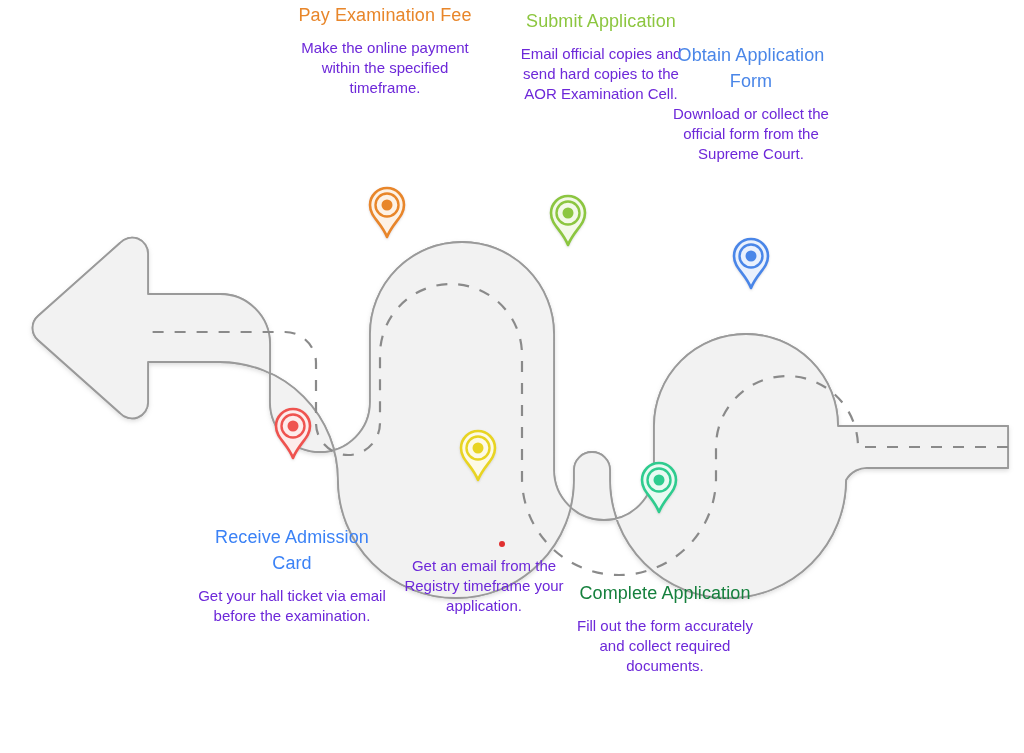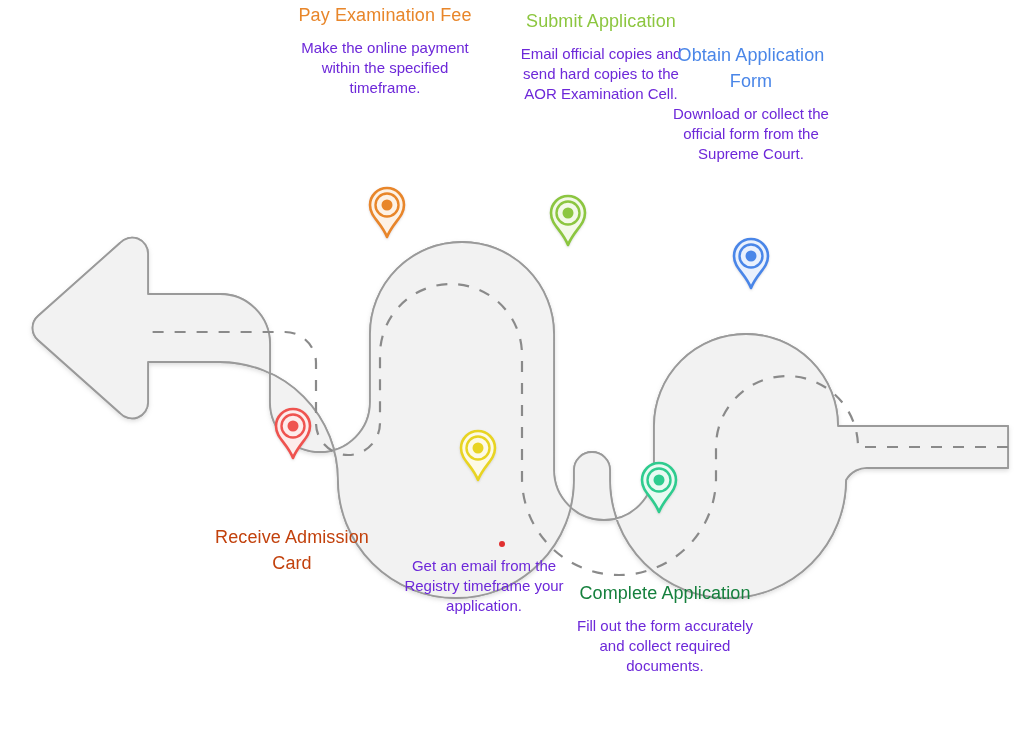--- a/index.html
+++ b/index.html
@@ -261,21 +261,22 @@
     <p class="step-title" style="color:#8cc63f;">Submit Application</p>
     <p class="step-desc">Email official copies and send hard copies to the AOR Examination Cell.</p>
   </div>
 
   <div class="step-label" id="label-obtain-application-form">
     <p class="step-title" style="color:#4a86e8;">Obtain Application Form</p>
     <p class="step-desc">Download or collect the official form from the Supreme Court.</p>
   </div>
 
   <div class="step-label" id="label-receive-admission-card">
-    <p class="step-title" style="color:#c2410c;">Receive Admission Card</p>
+    <p class="step-title" style="color:#3b82f6;">Receive Admission Card</p>
+    <p class="step-desc">Get your hall ticket via email before the examination.</p>
   </div>
 
   <div class="step-label" id="label-receive-confirmation">
     <p class="step-desc">Get an email from the Registry timeframe your application.</p>
   </div>
 
   <div class="step-label" id="label-complete-application">
     <p class="step-title" style="color:#15803d;">Complete Application</p>
     <p class="step-desc">Fill out the form accurately and collect required documents.</p>
   </div>

